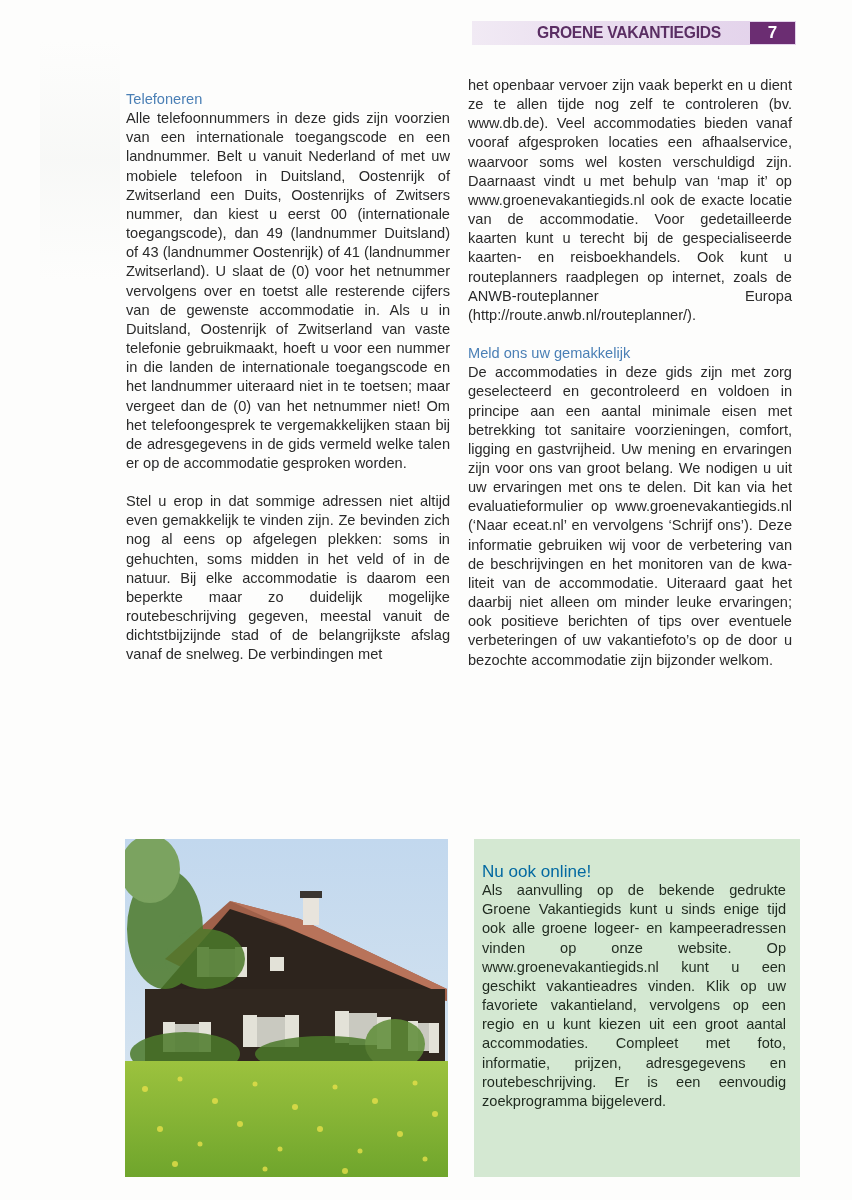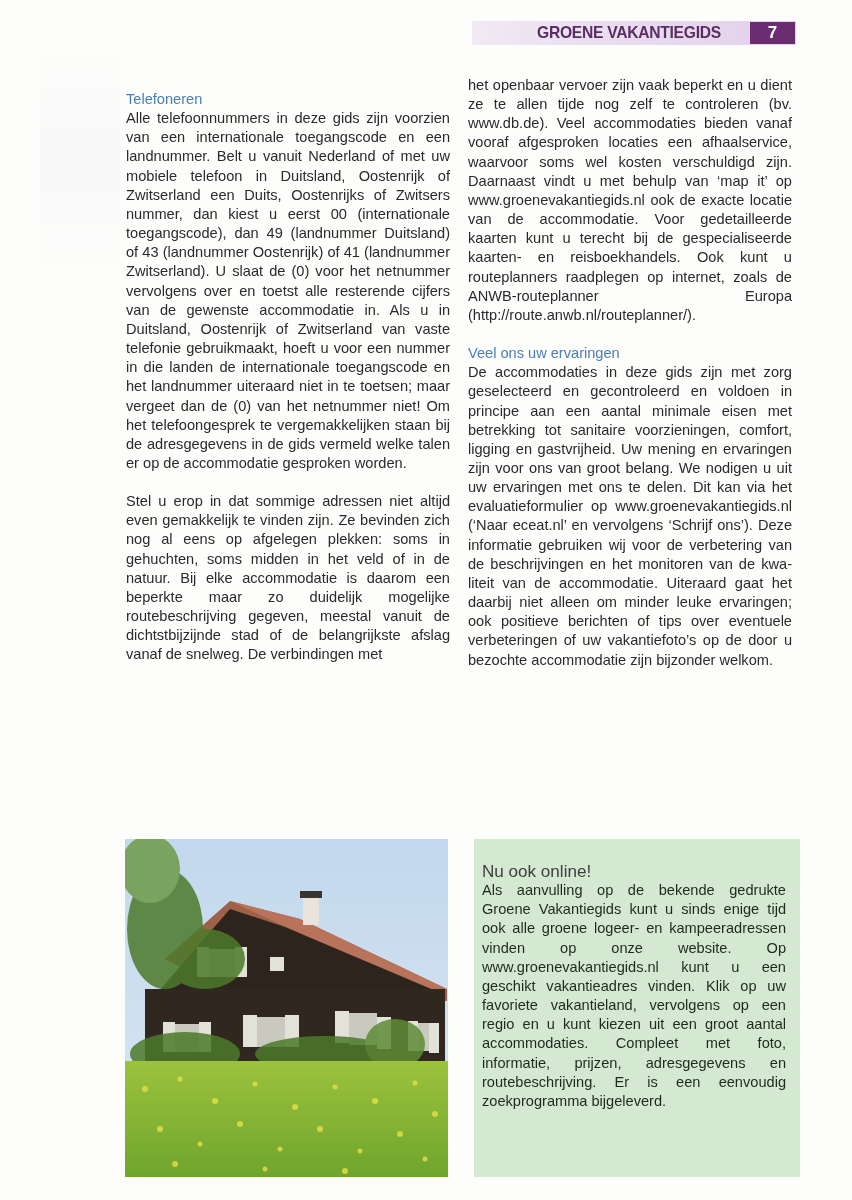--- a/index.html
+++ b/index.html
@@ -51,42 +51,42 @@
   .photo svg { display: block; }
   
   .green-box {
     position: absolute; left: 474px; top: 839px; width: 326px; height: 338px;
     background: #d4e8d2;
   }
   .green-box-inner {
     position: absolute; left: 8px; top: 23px; width: 304px;
     font-size: 14.6px; line-height: 19.15px; text-align: justify; color: #1f2a1f;
   }
-  .green-heading { color: #404040; margin: 0; font-weight: normal; }
+  .green-heading { color: #0369a1; margin: 0; font-weight: normal; }
 </style>
 </head>
 <body>
 
 <div class="ghost-margin"></div>
 
 <div class="header-band"></div>
 <div class="header-title">GROENE VAKANTIEGIDS</div>
 <div class="page-number">7</div>
 
 <div class="col col-left">
   <h3 class="section-heading">Telefoneren</h3>
   <p class="para">Alle telefoonnummers in deze gids zijn voor­zien van een internationale toegangscode en een landnummer. Belt u vanuit Nederland of met uw mobiele telefoon in Duitsland, Oos­tenrijk of Zwitserland een Duits, Oostenrijks of Zwitsers nummer, dan kiest u eerst 00 (internationale toegangscode), dan 49 (land­nummer Duitsland) of 43 (landnummer Oos­tenrijk) of 41 (landnummer Zwitserland). U slaat de (0) voor het netnummer vervolgens over en toetst alle resterende cijfers van de ge­wenste accommodatie in. Als u in Duitsland, Oostenrijk of Zwitserland van vaste telefonie gebruikmaakt, hoeft u voor een nummer in die landen de internationale toegangscode en het landnummer uiteraard niet in te toetsen; maar vergeet dan de (0) van het netnummer niet! Om het telefoongesprek te vergemak­kelijken staan bij de adresgegevens in de gids vermeld welke talen er op de accommodatie gesproken worden.</p>
   <div class="gap"></div>
   <p class="para">Stel u erop in dat sommige adressen niet altijd even gemakkelijk te vinden zijn. Ze bevinden zich nog al eens op afgelegen plekken: soms in gehuchten, soms midden in het veld of in de natuur. Bij elke accommodatie is daarom een beperkte maar zo duidelijk mogelijke routebeschrijving gegeven, meestal vanuit de dichtstbijzijnde stad of de belangrijkste af­slag vanaf de snelweg. De verbindingen met</p>
 </div>
 
 <div class="col col-right">
   <p class="para">het openbaar vervoer zijn vaak beperkt en u dient ze te allen tijde nog zelf te controleren (bv. www.db.de). Veel accommodaties bieden vanaf vooraf afgesproken locaties een afhaal­service, waarvoor soms wel kosten verschul­digd zijn. Daarnaast vindt u met behulp van ‘map it’ op www.groenevakantiegids.nl ook de exacte locatie van de accommodatie. Voor gedetailleerde kaarten kunt u terecht bij de gespecialiseerde kaarten- en reisboekhan­dels. Ook kunt u routeplanners raadplegen op internet, zoals de ANWB-routeplanner Europa (http://route.anwb.nl/routeplanner/).</p>
   <div class="gap"></div>
-  <h3 class="section-heading">Veel ons uw ervaringen</h3>
+  <h3 class="section-heading">Meld ons uw gemakkelijk</h3>
   <p class="para">De accommodaties in deze gids zijn met zorg geselecteerd en gecontroleerd en voldoen in principe aan een aantal minimale eisen met betrekking tot sanitaire voorzieningen, com­fort, ligging en gastvrijheid. Uw mening en ervaringen zijn voor ons van groot belang. We nodigen u uit uw ervaringen met ons te delen. Dit kan via het evaluatieformulier op www.groenevakantiegids.nl (‘Naar eceat.nl’ en vervolgens ‘Schrijf ons’). Deze informatie gebruiken wij voor de verbetering van de beschrijvingen en het monitoren van de kwa­liteit van de accommodatie. Uiteraard gaat het daarbij niet alleen om minder leuke er­varingen; ook positieve berichten of tips over eventuele verbeteringen of uw vakantiefoto’s op de door u bezochte accommodatie zijn bij­zonder welkom.</p>
 </div>
 
 <div class="photo">
   <svg width="323" height="338" viewBox="0 0 323 338" xmlns="http://www.w3.org/2000/svg">
     <defs>
       <linearGradient id="sky" x1="0" y1="0" x2="0" y2="1">
         <stop offset="0" stop-color="#c2d8ee"></stop>
         <stop offset="1" stop-color="#dbe7f0"></stop>
       </linearGradient>

